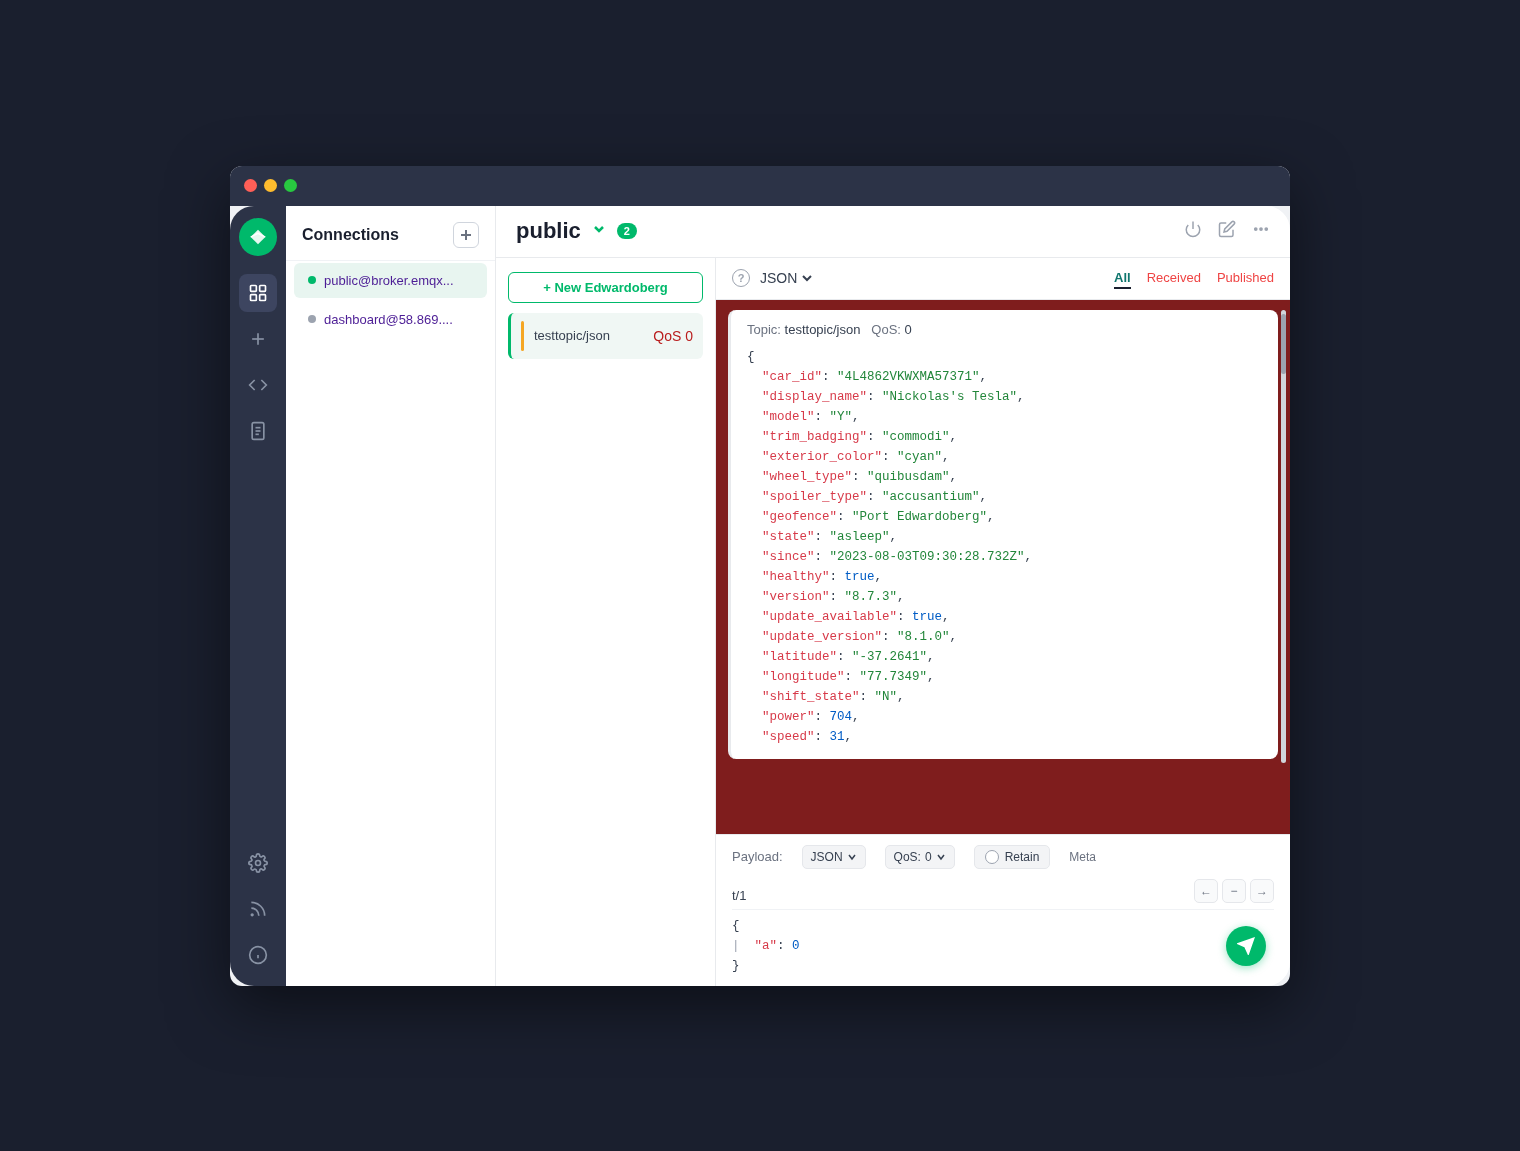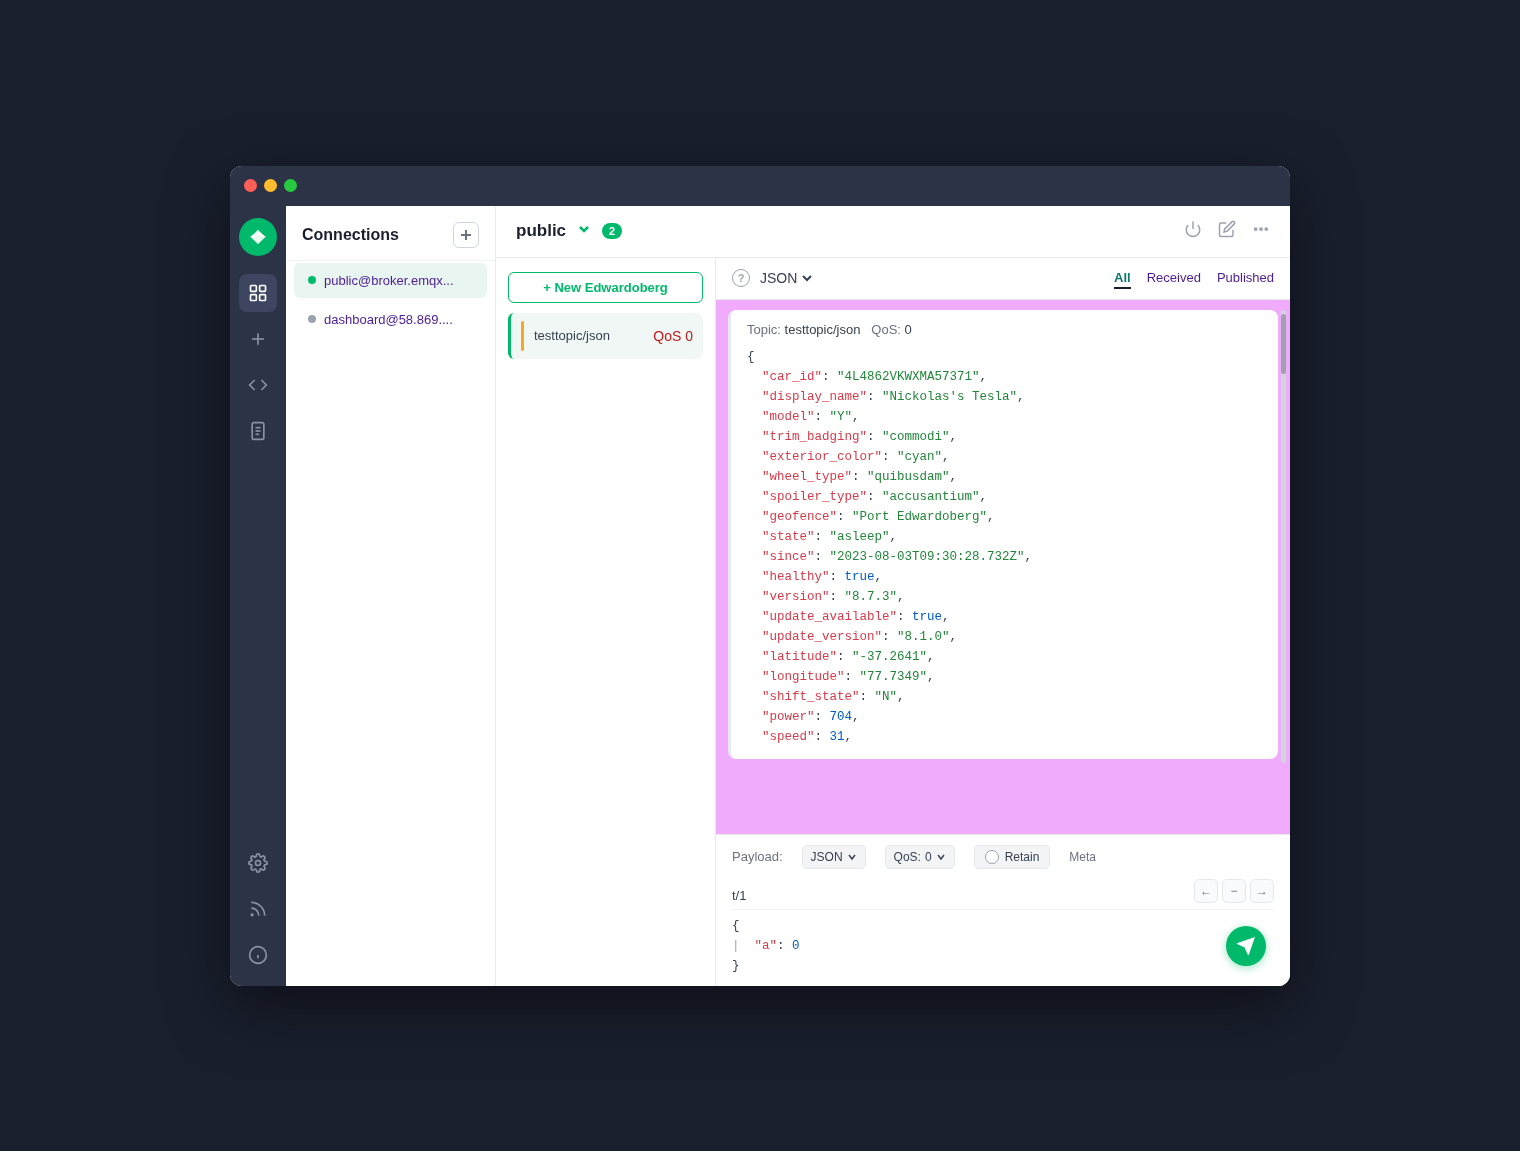--- a/index.html
+++ b/index.html
@@ -39,20 +39,21 @@
       height: 13px;
       border-radius: 50%;
     }
     .tl-red { background: #ff5f57; }
     .tl-yellow { background: #febc2e; }
     .tl-green { background: #28c840; }
     .main-layout {
       display: flex;
       flex: 1;
       overflow: hidden;
+      border-radius: 24px;
     }
     
     .icon-sidebar {
       width: 56px;
       background: #2c3347;
       display: flex;
       flex-direction: column;
       align-items: center;
       padding: 12px 0;
       gap: 8px;
@@ -163,21 +164,21 @@
       height: 52px;
       background: #ffffff;
       border-bottom: 1px solid #e8eaed;
       display: flex;
       align-items: center;
       padding: 0 20px;
       gap: 10px;
       flex-shrink: 0;
     }
     .conn-name {
-      font-size: 17px;
+      font-size: 22px;
       font-weight: 600;
       color: #1a1f2e;
     }
     .down-icon {
       color: #00b96b;
       font-size: 16px;
     }
     .badge {
       background: #00b96b;
       color: white;
@@ -299,35 +300,35 @@
       color: #374151;
       cursor: pointer;
     }
     .filter-tabs {
       margin-left: auto;
       display: flex;
       gap: 16px;
     }
     .filter-tab {
       font-size: 13px;
-      color: #4c1d95;
+      color: #ef4444;
       cursor: pointer;
       padding: 2px 0;
     }
     .filter-tab.active {
       color: #0f766e;
       font-weight: 600;
       border-bottom: 2px solid #1a1f2e;
     }
     
     .message-list {
       flex: 1;
       overflow-y: auto;
       padding: 10px 12px;
-      background: #f0abfc;
+      background: #7f1d1d;
     }
     .message-card {
       background: #ffffff;
       border-radius: 8px;
       padding: 12px 16px;
       margin-bottom: 8px;
       border-left: 3px solid #e8eaed;
     }
     .message-topic-line {
       display: flex;

